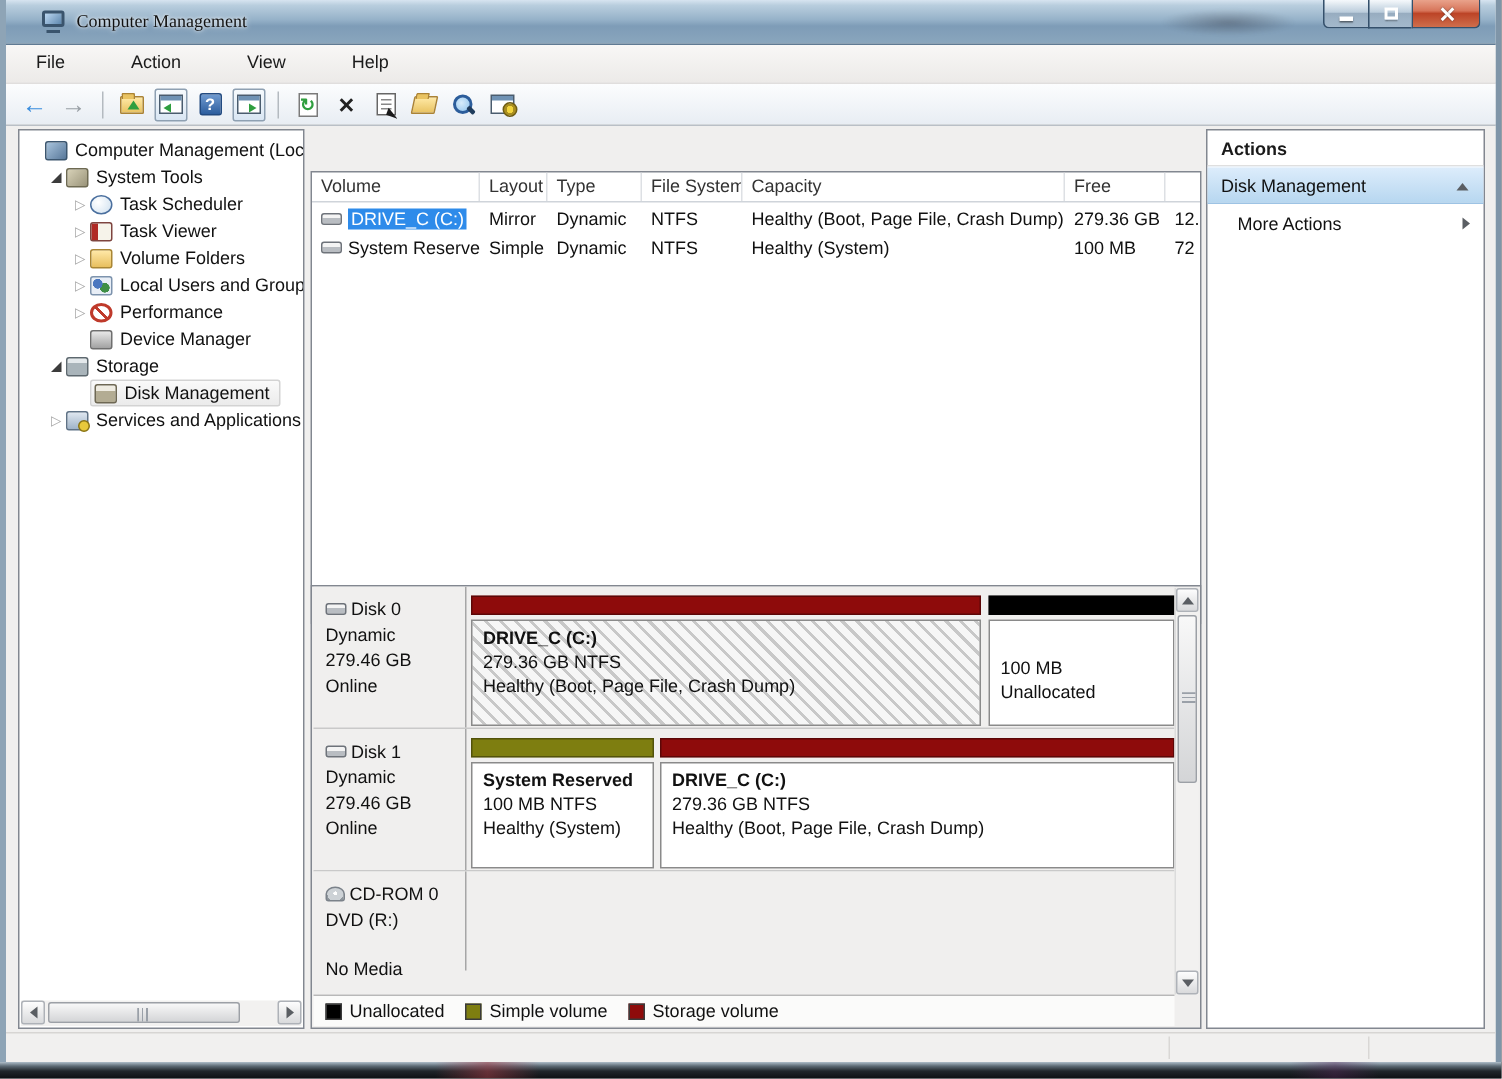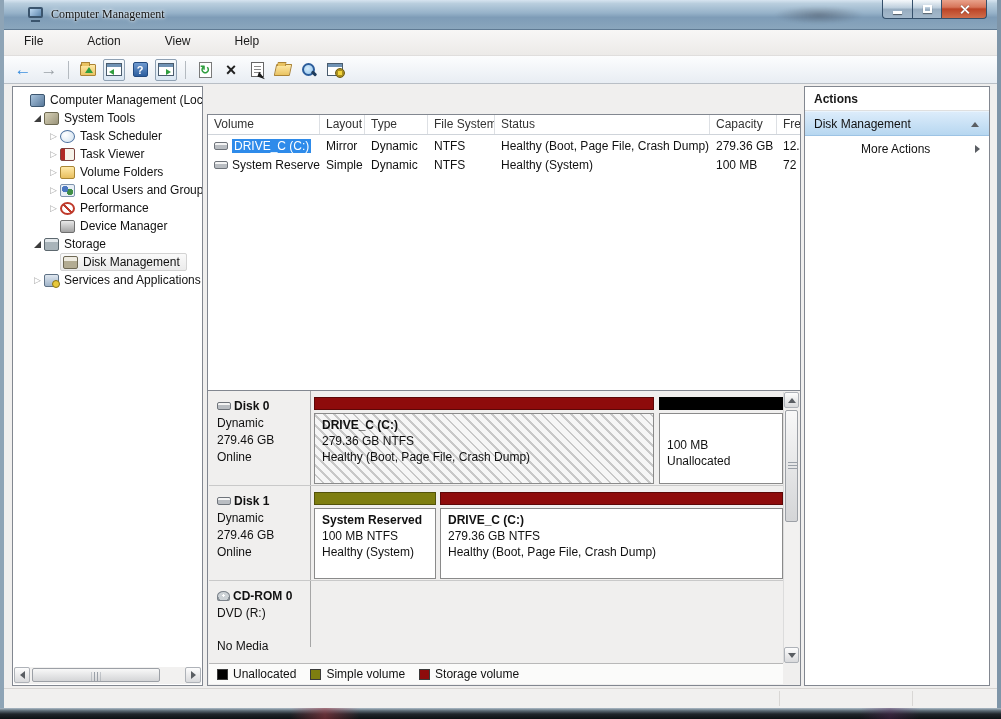--- a/index.html
+++ b/index.html
@@ -117,21 +117,21 @@
   .vrow { height:19px; }
   .vrow .cell { font-size:12px; color:#111; padding:2px 4px 0 6px; white-space:nowrap; overflow:hidden; display:flex; align-items:center; gap:4px; }
   .hdicon { flex:0 0 14px; width:14px; height:8px; border:1px solid #6e737a; border-radius:2px; background:linear-gradient(#f4f4f4 0 40%, #b9bdc2 40%); }
   .volname.sel { background:#2E8BEA; color:#fff; padding:0 2px; }
   .vol-hscroll { left:1px; right:1px; bottom:1px; }
 
   .center-bottom { left:203px; top:306px; width:594px; height:296px; background:#f0efee; overflow:hidden; }
   .disk-rows { position:absolute; left:1px; right:17px; top:0; bottom:22px; }
   .disk-row { position:relative; height:95px; border-bottom:1px solid #c9c9c9; background:#f0efee; display:flex; }
   .disk-label { width:102px; flex:0 0 102px; border-right:1px solid #a6a6a6; padding:8px 6px 0 8px; font-size:12px; color:#111; }
-  .dl-name { font-weight:bold; display:flex; align-items:center; gap:3px;text-align:right; }
+  .dl-name { font-weight:normal; display:flex; align-items:center; gap:3px;text-align:right; }
   .dl-line { margin-top:3px; min-height:13px; }
   .cdicon { width:13px; height:10px; border-radius:50% 50% 2px 2px; background:radial-gradient(circle at 50% 45%, #fff 0 18%, #cdd2d6 19% 75%, #8f969c 76%); border:1px solid #7b828a; }
   .parts { position:relative; flex:1; }
   .part { position:absolute; top:6px; height:88px; }
   .pbar { height:13px; border:1px solid rgba(0,0,0,.35); }
   .pbody { margin-top:3px; height:71px; background:#fff; border:1px solid #8a8a8a; padding:4px 7px; font-size:12px; color:#111; overflow:hidden; }
   .pbody.hatched { background:repeating-linear-gradient(45deg, #f6f6f6 0 5px, #c8c8c8 5px 7px); }
   .ptitle { font-weight:bold; white-space:nowrap; }
   .pline { margin-top:2px; white-space:nowrap; }
   .part.unalloc .pbody { padding-top:22px; }
@@ -143,21 +143,21 @@
   .swatch { width:11px; height:11px; border:1px solid #3a3a3a; }
 
   .graph-vscroll { position:absolute; right:1px; top:1px; bottom:22px; width:16px; background:#f2f1f0; border-left:1px solid #dcdcdc; }
 
   
   .actions-panel { left:800px; top:2px; width:186px; height:600px; }
   .act-header { height:24px; font-size:12px; font-weight:bold; color:#1a1a1a; padding:5px 0 0 9px; border-bottom:1px solid #dfdfdf; }
   .act-group { position:relative; height:25px; background:linear-gradient(180deg,#dcecfb,#b7d7f0); border-top:1px solid #eaf4fd; border-bottom:1px solid #9dc3e4;
      font-size:12px; color:#111; padding:5px 0 0 9px; }
   .act-group .tri-u { position:absolute; right:10px; top:10px; }
-  .act-more { position:relative; height:26px; font-size:12px; color:#111; padding:6px 0 0 56px; }
+  .act-more { position:relative; height:26px; font-size:12px; color:#111; padding:6px 0 0 20px; }
   .act-more .tri-r { position:absolute; right:9px; top:9px; }
 
   
   .bottom-strip { position:absolute; left:0; right:0; top:688px; height:20px; background:#f1f0ef; border-top:1px solid #d7d5d3; }
   .bs-sep { position:absolute; top:2px; bottom:2px; width:1px; background:#d9d7d5; }
   .frame-bottom { position:absolute; left:0; right:0; top:708px; height:11px;
      background:linear-gradient(180deg,#aebdc9 0%, #5c6a74 25%, #20262b 55%, #0d1013 100%); }
   .frame-bottom .blur1 { position:absolute; left:290px; width:70px; top:0; bottom:0; background:linear-gradient(90deg, transparent, rgba(160,60,70,.55), transparent); }
   .frame-bottom .blur2 { position:absolute; left:860px; width:60px; top:0; bottom:0; background:linear-gradient(90deg, transparent, rgba(90,40,90,.4), transparent); }
 </style>
@@ -308,21 +308,20 @@
           </div>
       </div>
     </div>
 
     <div class="panel center-top">
       <div class="vol-grid vhead">
         <div class="cell">Volume</div>
         <div class="cell">Layout</div>
         <div class="cell">Type</div>
         <div class="cell">File System</div>
-        <div class="cell">Status</div>
         <div class="cell">Capacity</div>
         <div class="cell">Free</div>
       </div>
       <div class="vol-grid vrow">
         <div class="cell">
             <span class="hdicon"></span>
             <span class="volname sel">DRIVE_C (C:)</span>
           </div>
         <div class="cell">Mirror</div>
         <div class="cell">Dynamic</div>

